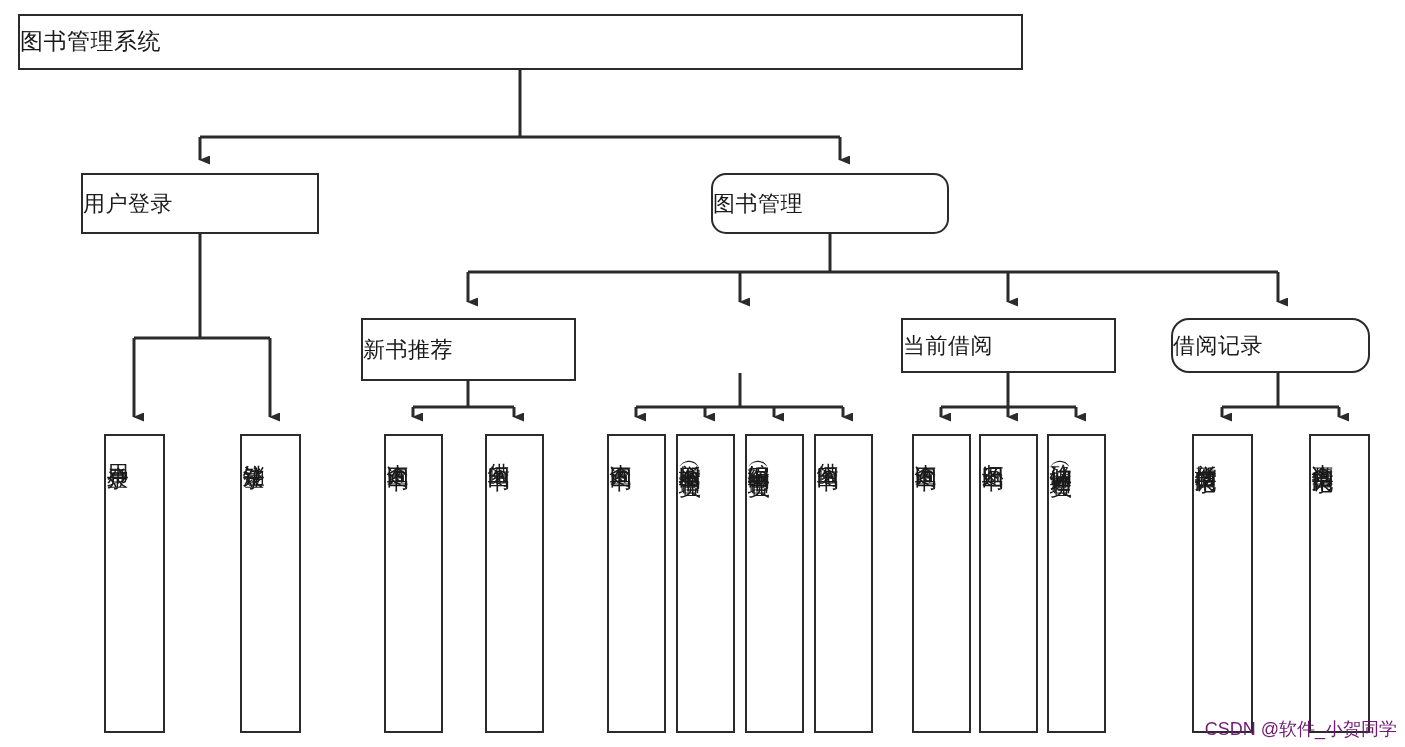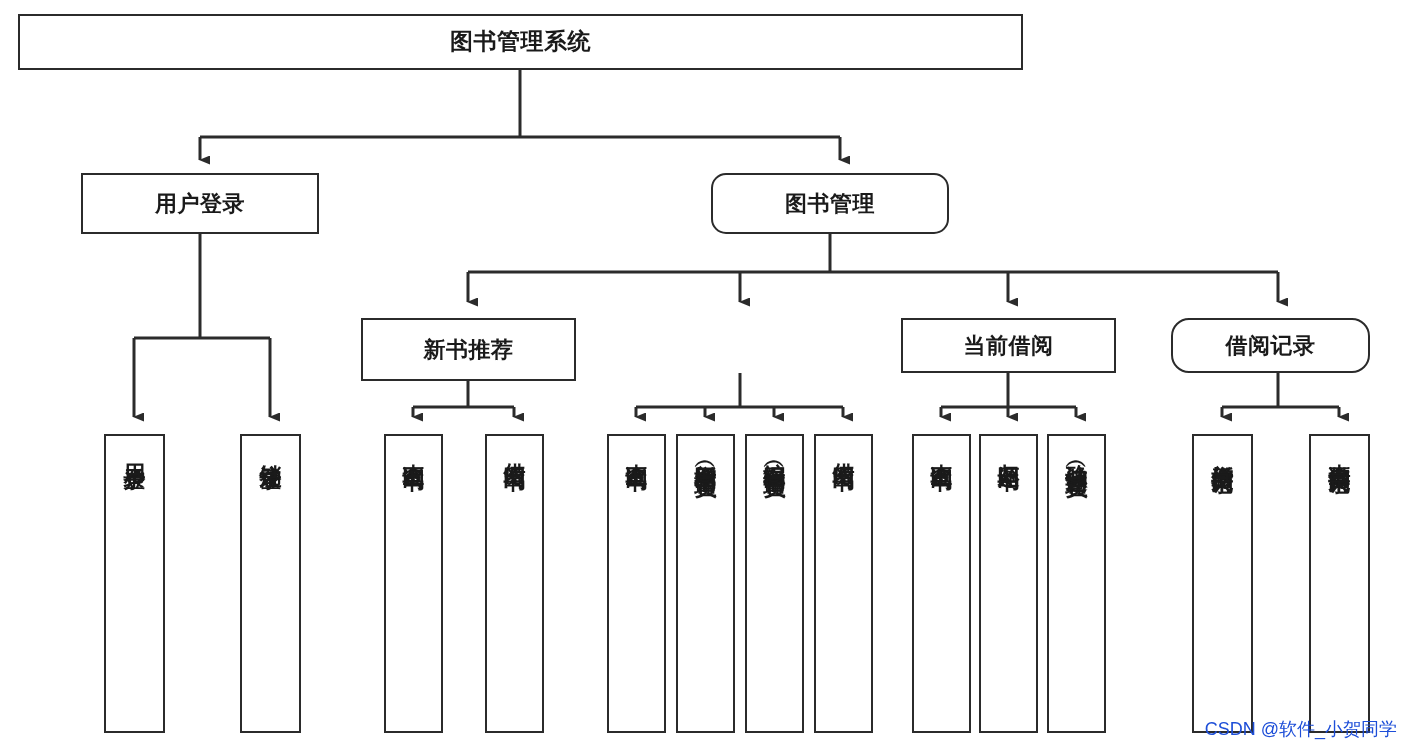--- a/index.html
+++ b/index.html
@@ -26,24 +26,22 @@
     height: 747px;
     pointer-events: none;
   }
   .node {
     position: absolute;
     box-sizing: border-box;
     background: #ffffff;
     border: 2px solid #2b2b2b;
     display: flex;
     align-items: center;
-    justify-content: center;
     color: #1a1a1a;
     z-index: 2;
-    font-weight: bold;
   }
   .node .label {
     display: block;
     text-align: center;
     line-height: 1.18;
     letter-spacing: 0.5px;
   }
   .node-root {
     font-size: 23px;
   }
@@ -60,21 +58,21 @@
     font-size: 22px;
     line-height: 1.08;
     letter-spacing: 2px;
     white-space: nowrap;
   }
   .watermark {
     position: absolute;
     right: 8px;
     bottom: 6px;
     font-size: 18px;
-    color: #1d4ed8;
+    color: #701a75;
     z-index: 5;
     white-space: nowrap;
     font-family: "Liberation Sans", "DejaVu Sans", sans-serif;
   }
 </style>
 </head>
 <body>
 
 <div id="diagram-root">
 

